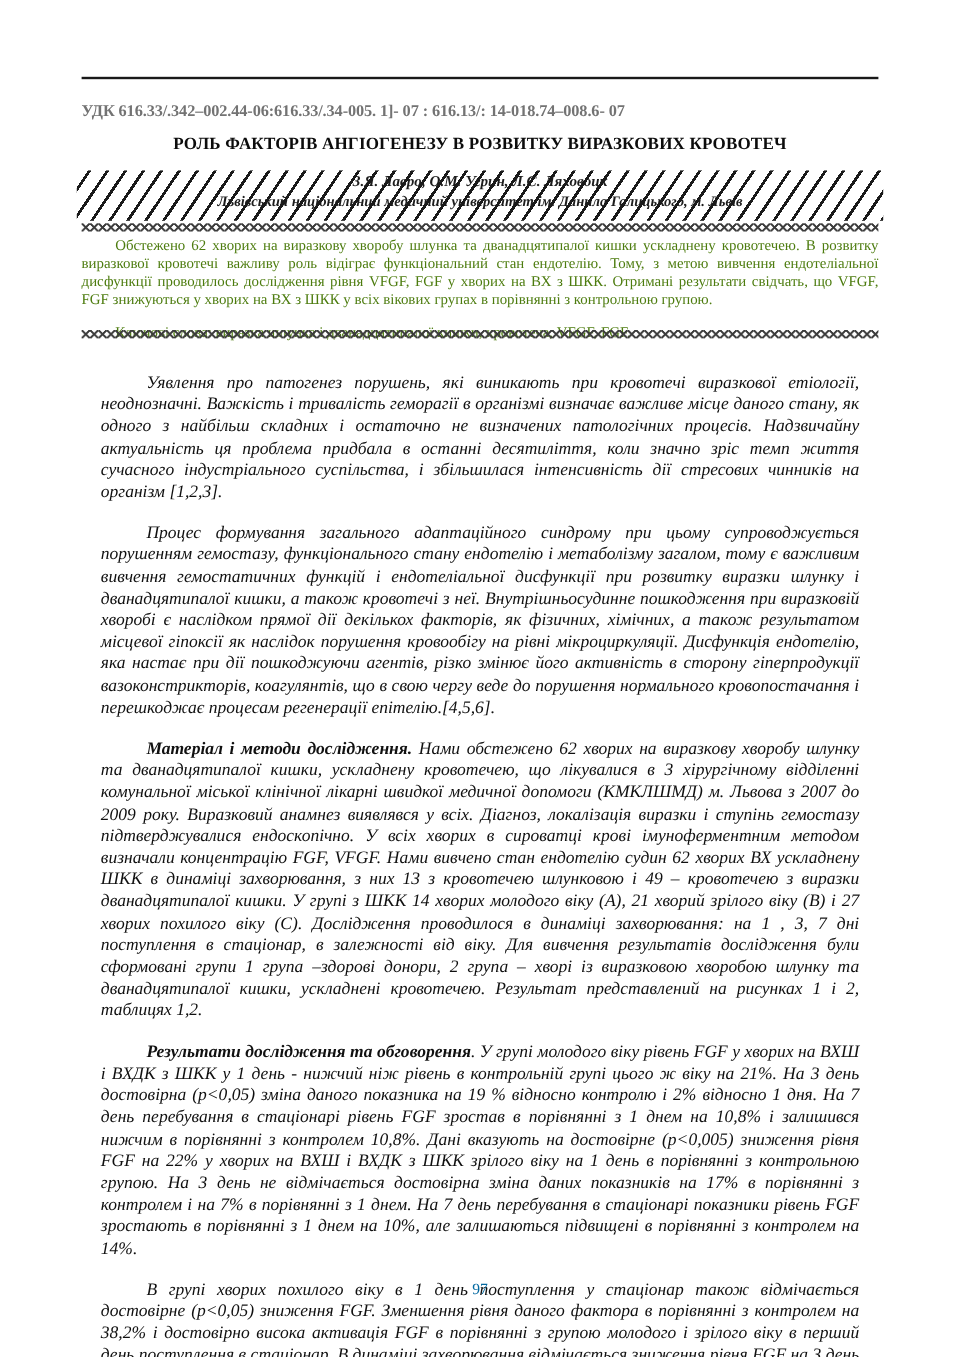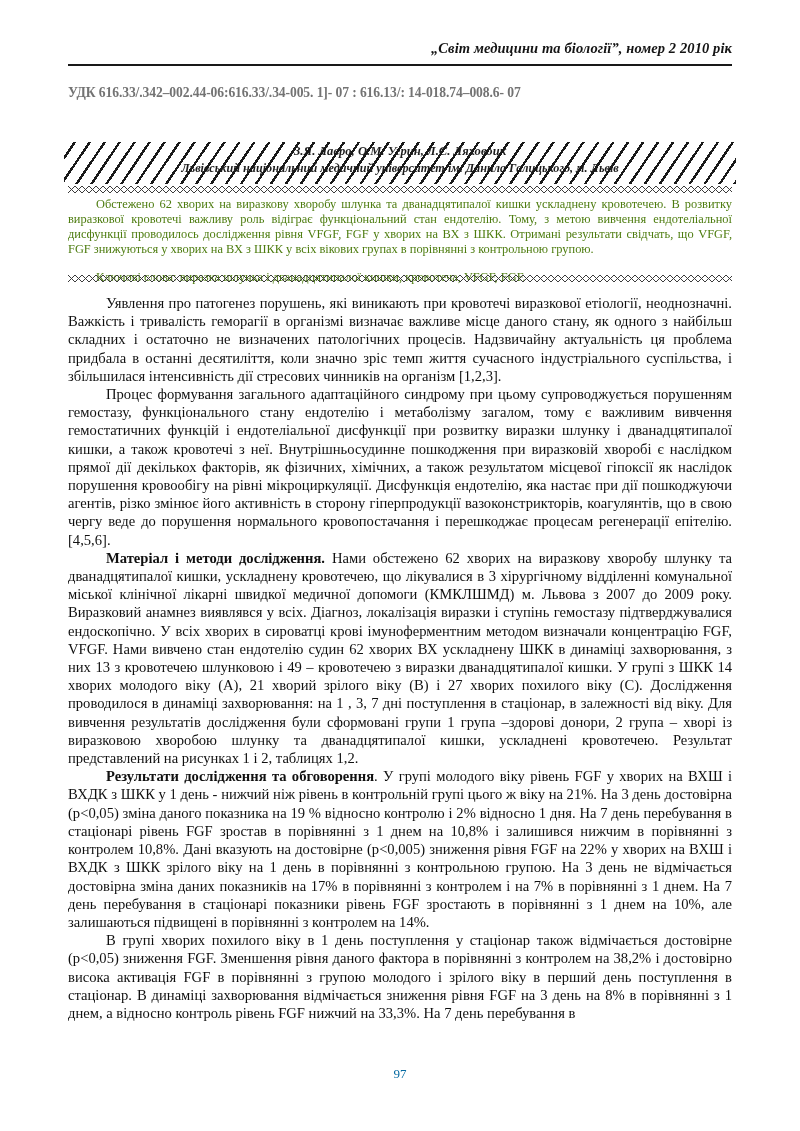--- a/index.html
+++ b/index.html
@@ -137,47 +137,48 @@
     left: 68px;
     top: 294px;
     width: 664px;
     font-size: 14.6px;
     line-height: 18.2px;
     text-align: justify;
     text-justify: inter-word;
     color: #101010;
   }
   .body-text p {
-    margin: 0;
+    margin: 16px;
     text-indent: 38px;
+    font-style: italic;
   }
   .body-text b { font-weight: bold; }
 
   
   .page-number {
     position: absolute;
     left: 68px;
     top: 1066px;
     width: 664px;
     text-align: center;
     font-size: 13px;
     color: #0369a1;
   }
 </style>
 </head>
 <body>
 
 <div class="page">
 
-  <div class="running-head">„Світ медицини та біології”, номер 2 2010 рік</div>
 
   <div class="head-rule"></div>
 
   <div class="udc">УДК 616.33/.342–002.44-06:616.33/.34-005. 1]- 07 : 616.13/: 14-018.74–008.6- 07</div>
 
+  <div class="title">РОЛЬ ФАКТОРІВ АНГІОГЕНЕЗУ В РОЗВИТКУ ВИРАЗКОВИХ КРОВОТЕЧ</div>
 
   <div class="authors-block">
     <div class="authors-line names">З.Я. Лавро, О.М. Угрин, Л.С. Ляховоцк</div>
     <div class="authors-line affil">Львівський національний медичний університет ім. Данила Галицького, м. Львів</div>
     <div class="hatch"></div>
   </div>
 
   <div class="zigzag top"></div>
 
   <div class="abstract">

